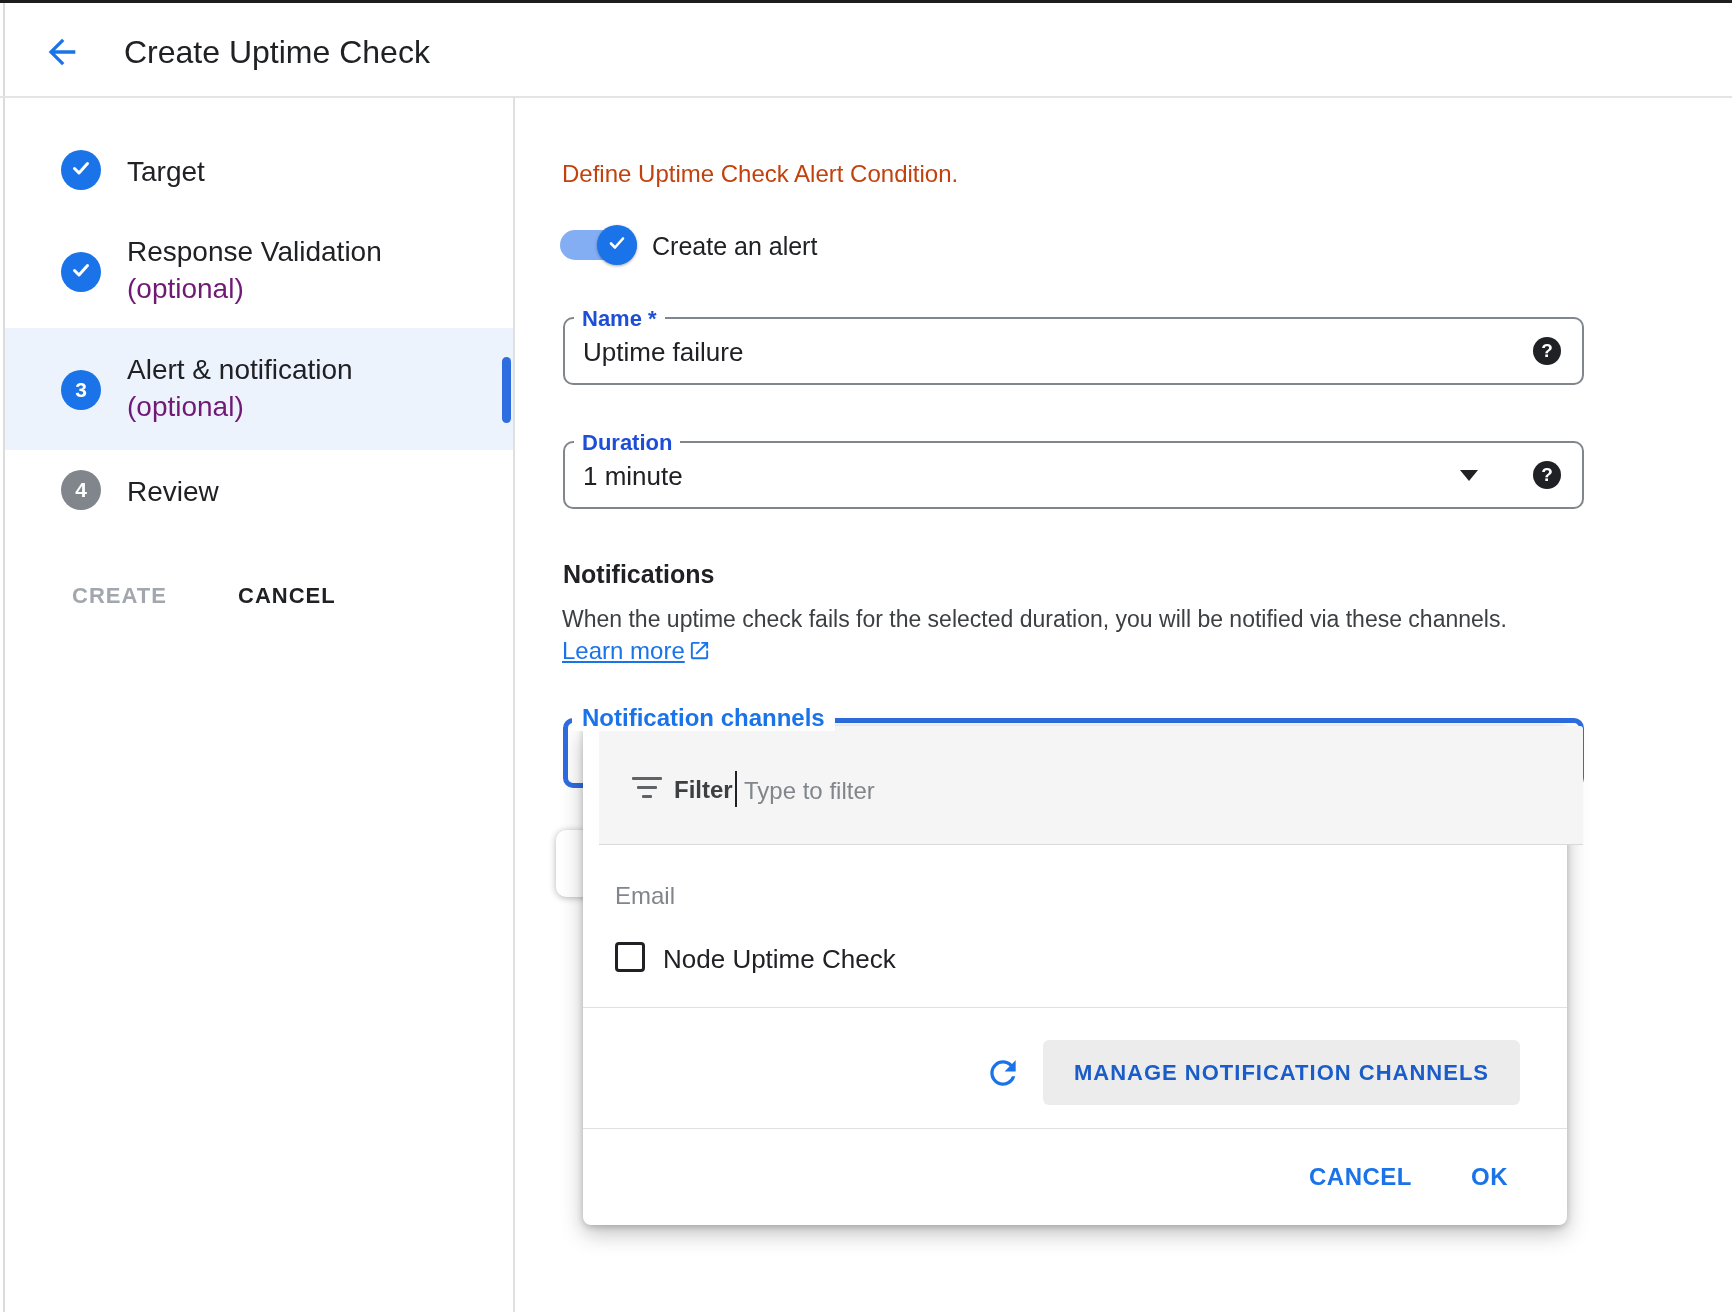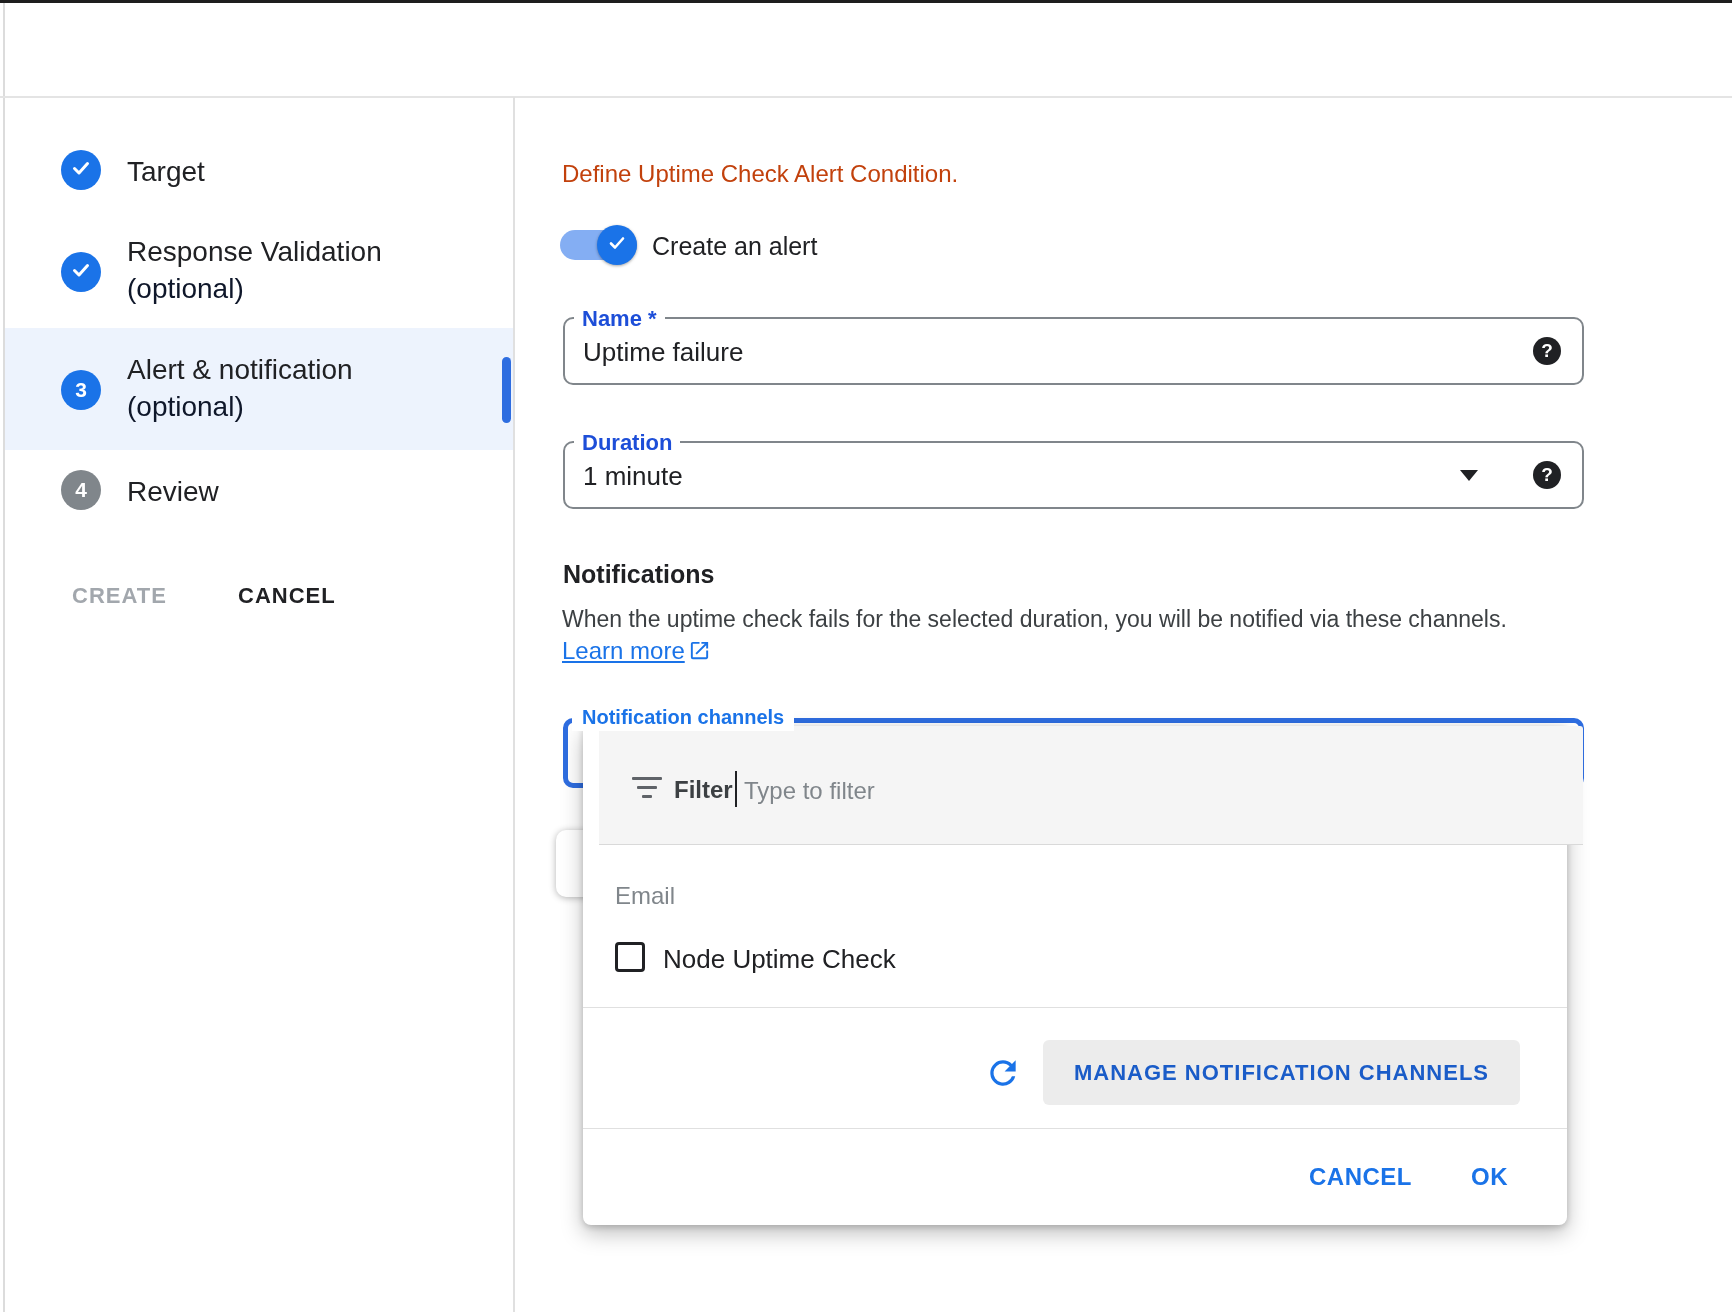--- a/index.html
+++ b/index.html
@@ -18,21 +18,21 @@
 
   
   .v-divider { position:absolute; left:513px; top:97px; width:2px; height:1215px; background:#e0e0e0; }
   .step-row { position:absolute; left:5px; width:508px; cursor:pointer; }
   .step-row.active { background:#edf3fd; }
   .step-circle { position:absolute; width:40px; height:40px; border-radius:50%; display:flex; align-items:center; justify-content:center; }
   .step-circle.blue { background:#1a73e8; }
   .step-circle.gray { background:#80868b; }
   .step-num { color:#fff; font-size:21px; font-weight:600; }
   .step-label { position:absolute; left:122px; font-size:28px; color:#202124; white-space:nowrap; }
-  .step-sub { position:absolute; left:122px; font-size:28px; color:#0f172a; white-space:nowrap; }
+  .step-sub { position:absolute; left:122px; font-size:28px; color:#701a75; white-space:nowrap; }
   .step-indicator { position:absolute; left:502px; top:357px; width:9px; height:66px; border-radius:5px; background:#2e6de0; }
   .side-btn { position:absolute; border:none; background:transparent; font-family:inherit; font-size:22px; font-weight:700; letter-spacing:1px; cursor:pointer; white-space:nowrap; }
   .create-btn { left:72px; top:583px; color:#a2a7ad; }
   .cancel-btn-side { left:238px; top:583px; color:#202124; }
 
   
   .intro { position:absolute; left:562px; top:160px; font-size:24px; color:#c2410c; white-space:nowrap; }
 
   .toggle { position:absolute; left:560px; top:225px; width:80px; height:40px; cursor:pointer; }
   .toggle-track { position:absolute; left:0; top:5px; width:77px; height:30px; border-radius:15px; background:#84aef3; }
@@ -44,21 +44,21 @@
   .field-value { position:absolute; left:18px; top:18px; font-size:26px; color:#202124; white-space:nowrap; }
   .help-icon { position:absolute; right:21px; top:18px; width:28px; height:28px; border-radius:50%; background:#202124; color:#fff; font-size:19px; font-weight:700; display:flex; align-items:center; justify-content:center; cursor:pointer; }
   .select-caret { position:absolute; right:104px; top:27px; width:0; height:0; border-left:9px solid transparent; border-right:9px solid transparent; border-top:11px solid #202124; cursor:pointer; }
 
   .section-heading { position:absolute; left:563px; top:560px; font-size:25px; font-weight:700; color:#202124; white-space:nowrap; }
   .section-desc { position:absolute; left:562px; top:606px; font-size:23px; color:#3c4043; white-space:nowrap; }
   .learn-more { position:absolute; left:562px; top:637px; font-size:24px; color:#1a73e8; text-decoration:underline; white-space:nowrap; cursor:pointer; }
   .ext-icon { position:absolute; left:688px; top:639px; width:23px; height:23px; cursor:pointer; }
 
   .channels-field { position:absolute; left:563px; top:718px; width:1021px; height:70px; border:5px solid #2e6de0; border-radius:10px; background:#fff; }
-  .channels-label { position:absolute; left:572px; top:704px; background:#fff; padding:0 10px; font-size:20px; font-weight:600; color:#1a73e8; line-height:27px; white-space:nowrap; z-index:3; }
+  .channels-label { position:absolute; left:572px; top:704px; background:#fff; padding:0 10px; font-size:24px; font-weight:600; color:#1a73e8; line-height:27px; white-space:nowrap; z-index:3; }
 
   .peek-card { position:absolute; left:556px; top:830px; width:170px; height:67px; background:#fff; border-radius:10px; box-shadow:0 1px 7px rgba(0,0,0,.3); }
 
   
   .dropdown { position:absolute; left:583px; top:726px; width:984px; height:499px; background:#fff; border-radius:3px 3px 8px 8px; box-shadow:0 8px 22px rgba(0,0,0,.26), 0 2px 6px rgba(0,0,0,.18); z-index:2; }
   .dd-filter { position:absolute; left:16px; top:0; width:100%; height:119px; background:#f5f5f5; border-bottom:1px solid #d9d9d9; border-radius:3px 3px 0 0; cursor:text; }
   .filter-icon { position:absolute; left:33px; top:51px; width:30px; height:24px; }
   .filter-icon span { position:absolute; left:50%; transform:translateX(-50%); height:3px; background:#5f6368; border-radius:1px; }
   .filter-icon .b1 { top:0; width:30px; }
   .filter-icon .b2 { top:9px; width:20px; }
@@ -78,20 +78,30 @@
   .dd-cancel { left:726px; top:437px; }
   .dd-ok { left:888px; top:437px; }
 </style>
 </head>
 <body>
 
 <div class="screen">
   <div class="top-edge"></div>
   <div class="left-edge"></div>
 
+  <div class="header">
+    <button class="back-btn">
+      <span>
+        <svg width="40" height="40" viewBox="0 0 24 24">
+            <path fill="#1a73e8" d="M20 11H7.83l5.59-5.59L12 4l-8 8 8 8 1.41-1.41L7.83 13H20v-2z"></path>
+          </svg>
+      </span>
+    </button>
+    <div class="page-title">Create Uptime Check</div>
+  </div>
   <div class="header-border"></div>
   <div class="v-divider"></div>
 
   <div>
 
     <div class="step-row" style="top:128px;height:84px;">
       <span class="step-circle blue" style="left:56px;top:22px;">
         <span><svg width="24" height="24" viewBox="0 0 24 24">
               <path fill="none" stroke="#fff" stroke-width="3" stroke-linecap="round" stroke-linejoin="round" d="M5.5 12.5l4.5 4.5 8.5-9.5"></path>
             </svg></span>

